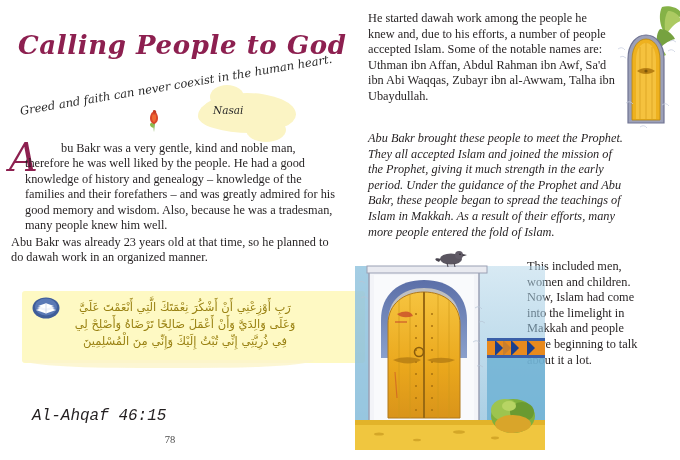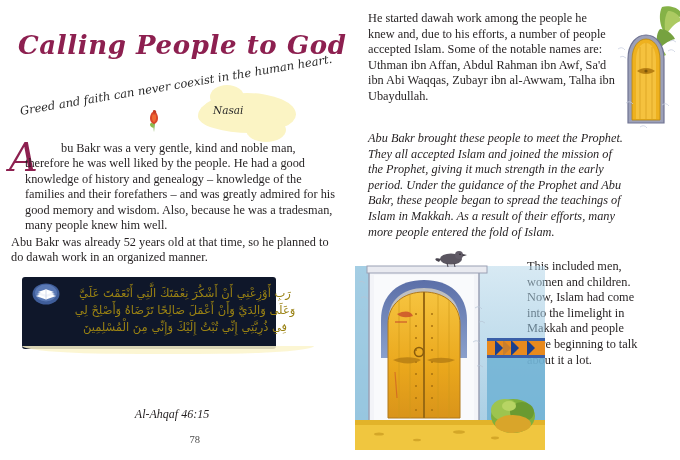--- a/index.html
+++ b/index.html
@@ -123,23 +123,23 @@
     left: 11px; top: 141px; width: 318px;
     text-indent: 36px;
     margin-left: 14px;
   }
   #para-2 {
     left: 11px; top: 235px; width: 318px;
   }
 
   #ayah-box {
     position: absolute;
-    left: 22px; top: 277px;
-    width: 254px; height: 72px;
-    background: #0f172a;
+    left: 22px; top: 291px;
+    width: 343px; height: 72px;
+    background: #fef9c3;
     border-radius: 3px;
   }
   #ayah-box::after {
     content: "";
     position: absolute;
     left: 0; bottom: -5px;
     width: 292px; height: 8px;
     background: #fbf5cb;
     border-radius: 0 0 40% 40% / 0 0 100% 100%;
     opacity: .85;
@@ -168,32 +168,31 @@
     text-align: center;
     font-family: "Liberation Serif", serif;
     font-size: 11.2px;
     line-height: 13.6px;
     color: #231f20;
   }
   #ayah-reference {
     position: absolute;
     left: 32px; top: 407px;
     width: 280px;
-    text-align: center;
-    font-family: Liberation Serif, serif;
+    font-family: Liberation Mono, monospace;
     font-style: italic;
-    font-size: 12px;
+    font-size: 16px;
     color: #231f20;
   }
 
   #page-number {
     position: absolute;
     left: 140px; top: 434px;
     width: 60px;
-    text-align: right;
+    text-align: center;
     font-family: "Liberation Serif", serif;
     font-size: 10.5px;
     color: #4a4a4a;
   }
 
   
   #right-page {
     position: absolute;
     left: 345px; top: 0;
     width: 335px; height: 333px;
@@ -261,21 +260,21 @@
       <path d="M8 24 L7 15 L9 14 Z" fill="#6fa03a"></path>
       <path d="M7.5 20 C4 19 3 16 5 15 C6.5 14.3 8 16 7.6 20 Z" fill="#8cbb4a"></path>
       <path d="M5 6 C3 10 4 15 8 16 C12 15 13 10 11 6 C10 3 6 3 5 6 Z" fill="#d9462b"></path>
       <path d="M6.5 6.5 C5.5 9.5 6 13 8 14.2 C10 13 10.6 9.5 9.6 6.5 Z" fill="#ef6a33"></path>
       <path d="M7 4 C6 2 9 1 10 3 C11 5 9 6 8 5 Z" fill="#c23a22"></path>
     </svg>
 
     <div id="drop-cap">A</div>
 
     <div class="body-para" id="para-1">bu Bakr was a very gentle, kind and noble man, therefore he was well liked by the people. He had a good knowledge of history and genealogy – knowledge of the families and their forefathers – and was greatly admired for his good memory and wisdom. Also, because he was a tradesman, many people knew him well.</div>
-    <div class="body-para" id="para-2">Abu Bakr was already 52 years old at that time, so he planned to do dawah work in an organized manner.</div>
+    <div class="body-para" id="para-2">Abu Bakr was already 23 years old at that time, so he planned to do dawah work in an organized manner.</div>
 
     <div id="ayah-box">
       <svg id="book-icon" viewBox="0 0 28 22">
         <ellipse cx="14" cy="11" rx="13.5" ry="10.5" fill="#3f5d99"></ellipse>
         <ellipse cx="14" cy="10" rx="11" ry="8.4" fill="#5a79b5"></ellipse>
         <path d="M4 13 L14 9.5 L24 13 L14 16.5 Z" fill="#ffffff"></path>
         <path d="M5 11 L14 7.8 L23 11 L14 14.2 Z" fill="#f2f4fa"></path>
         <path d="M6 9 L14 6.2 L22 9 L14 11.8 Z" fill="#ffffff"></path>
         <path d="M14 6.2 L14 16.5" stroke="#c9d2e6" stroke-width="0.8" fill="none"></path>
       </svg>

